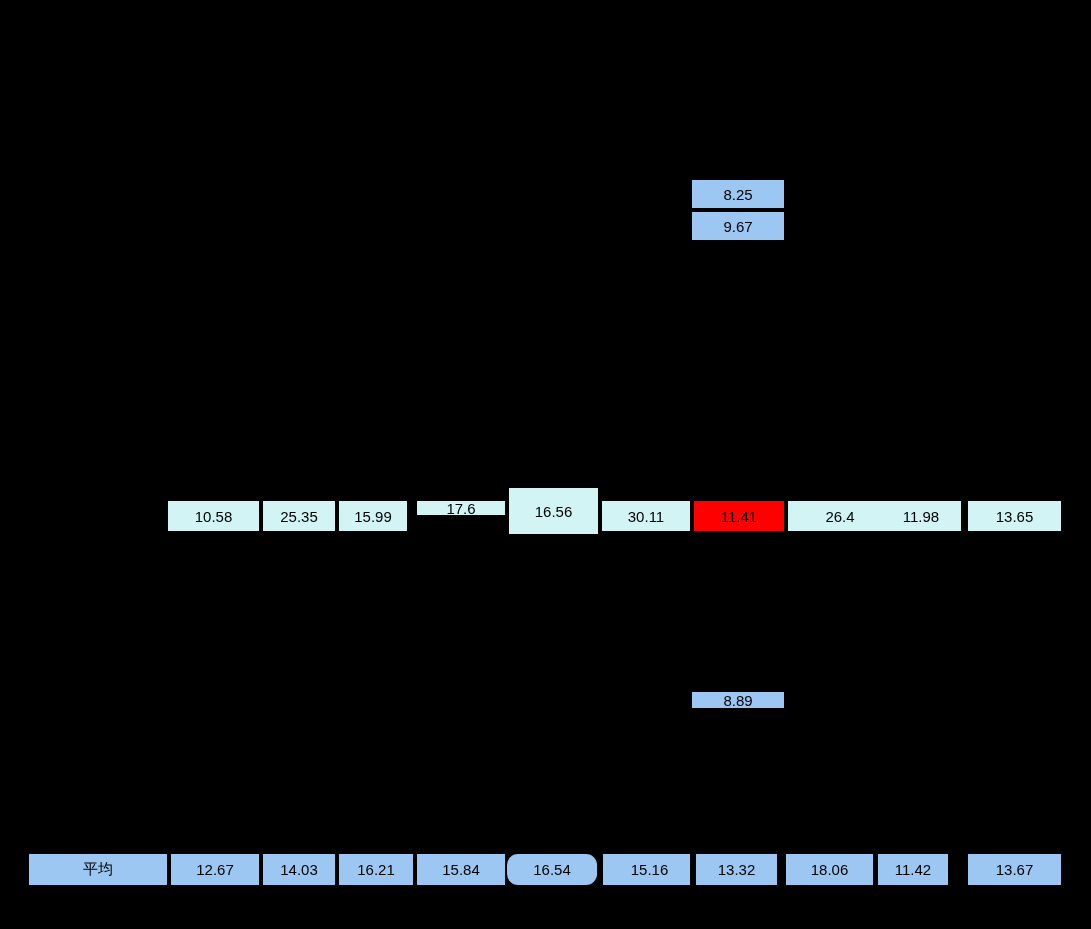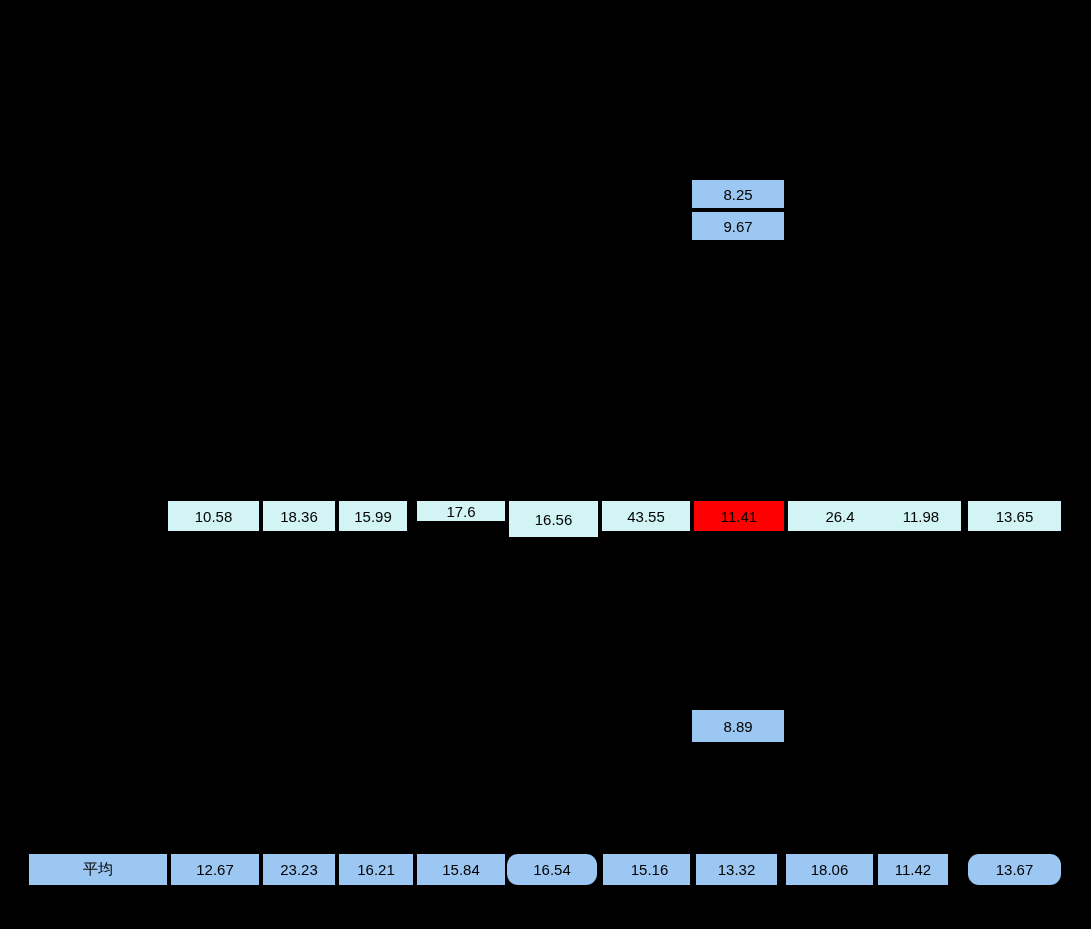--- a/index.html
+++ b/index.html
@@ -35,40 +35,40 @@
 <body>
 
 <div class="screen">
 
   <div class="cell blue" style="left:692px; top:180px; width:92px; height:28px;">8.25</div>
 
   <div class="cell blue" style="left:692px; top:212px; width:92px; height:28px;">9.67</div>
 
   <div>
     <div class="cell cyan" style="left:168px; top:501px; width:91px; height:30px;">10.58</div>
-    <div class="cell cyan" style="left:263px; top:501px; width:72px; height:30px;">18.36</div>
+    <div class="cell cyan" style="left:263px; top:501px; width:72px; height:30px;">25.35</div>
     <div class="cell cyan" style="left:339px; top:501px; width:68px; height:30px;">15.99</div>
-    <div class="cell cyan" style="left:417px; top:501px; width:88px; height:20px;">17.6</div>
-    <div class="cell cyan" style="left:509px; top:501px; width:89px; height:36px;">16.56</div>
-    <div class="cell cyan" style="left:602px; top:501px; width:88px; height:30px;">43.55</div>
+    <div class="cell cyan" style="left:417px; top:501px; width:88px; height:14px;">17.6</div>
+    <div class="cell cyan" style="left:509px; top:488px; width:89px; height:46px;">16.56</div>
+    <div class="cell cyan" style="left:602px; top:501px; width:88px; height:30px;">30.11</div>
     <div class="cell red" style="left:694px; top:501px; width:90px; height:30px;">11.41</div>
     <div class="cell cyan" style="left:788px; top:501px; width:104px; height:30px;">26.4</div>
     <div class="cell cyan" style="left:881px; top:501px; width:80px; height:30px;">11.98</div>
     <div class="cell cyan" style="left:968px; top:501px; width:93px; height:30px;">13.65</div>
   </div>
 
-  <div class="cell blue" style="left:692px; top:710px; width:92px; height:32px;">8.89</div>
+  <div class="cell blue" style="left:692px; top:692px; width:92px; height:16px;">8.89</div>
 
   <div>
     <div class="cell blue label-cell" style="left:29px; top:854px; width:138px; height:31px;">平均</div>
     <div class="cell blue" style="left:171px; top:854px; width:88px; height:31px;">12.67</div>
-    <div class="cell blue" style="left:263px; top:854px; width:72px; height:31px;">23.23</div>
+    <div class="cell blue" style="left:263px; top:854px; width:72px; height:31px;">14.03</div>
     <div class="cell blue" style="left:339px; top:854px; width:74px; height:31px;">16.21</div>
     <div class="cell blue" style="left:417px; top:854px; width:88px; height:31px;">15.84</div>
     <div class="cell blue" style="left:507px; top:854px; width:90px; height:31px;border-radius:11px;">16.54</div>
     <div class="cell blue" style="left:603px; top:854px; width:87px; height:31px;padding-left:6px;">15.16</div>
     <div class="cell blue" style="left:696px; top:854px; width:81px; height:31px;">13.32</div>
     <div class="cell blue" style="left:786px; top:854px; width:87px; height:31px;">18.06</div>
     <div class="cell blue" style="left:878px; top:854px; width:70px; height:31px;">11.42</div>
-    <div class="cell blue" style="left:968px; top:854px; width:93px; height:31px;border-radius:11px;">13.67</div>
+    <div class="cell blue" style="left:968px; top:854px; width:93px; height:31px;">13.67</div>
   </div>
 
 </div>
 
 </body></html>

